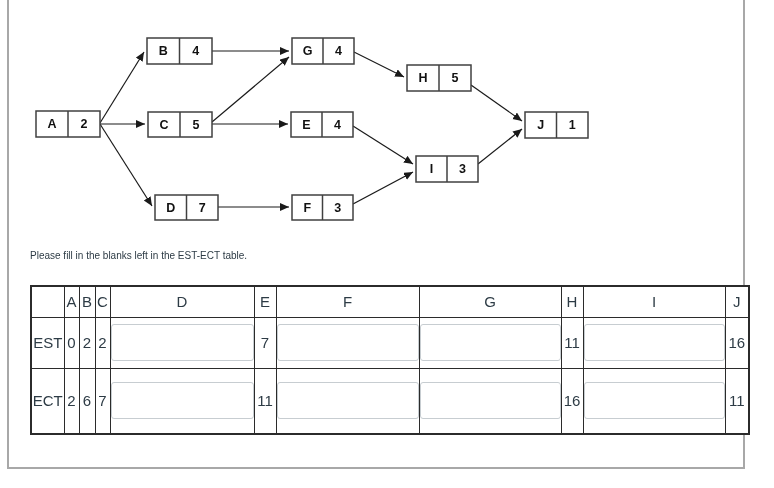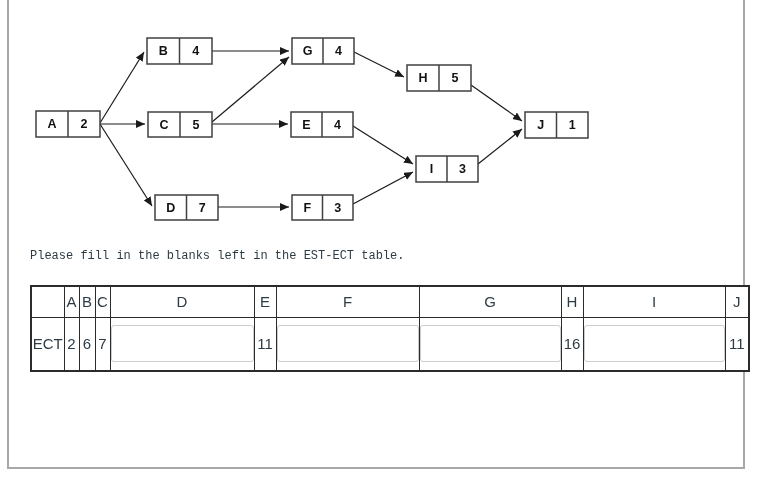--- a/index.html
+++ b/index.html
@@ -31,24 +31,23 @@
     left: 0;
     top: 0;
     width: 774px;
     height: 244px;
   }
   .instruction {
     position: absolute;
     left: 30px;
     top: 246px;
     margin: 0;
-    font-size: 12px;
+    font-size: 10px;
     line-height: 20px;
     color: var(--text, #2d3b45);
-    font-family: Liberation Mono, monospace;
   }
   .table-wrap {
     position: absolute;
     left: 30px;
     top: 285px;
   }
   table.est-ect {
     border-collapse: collapse;
     table-layout: fixed;
     background: #ffffff;
@@ -59,21 +58,21 @@
     font-weight: normal;
     text-align: center;
     vertical-align: middle;
     font-size: 15px;
     color: var(--text, #2d3b45);
     padding: 0;
     overflow: hidden;
   }
   tr.hdr { height: 31px; }
   tr.r-est { height: 51px; }
-  tr.r-ect { height: 54px; }
+  tr.r-ect { height: 66px; }
   td.inputcell { padding: 0 3px; }
   input.blank-input {
     display: block;
     box-sizing: border-box;
     width: 100%;
     height: 37px;
     margin: 0 auto;
     border: 1px solid var(--input-border, #c7cdd1);
     border-radius: 3px;
     background: #ffffff;
@@ -193,20 +192,41 @@
           <th>B</th>
           <th>C</th>
           <th>D</th>
           <th>E</th>
           <th>F</th>
           <th>G</th>
           <th>H</th>
           <th>I</th>
           <th>J</th>
         </tr>
+        <tr class="r-est">
+          <td>EST</td>
+          <td>0</td>
+          <td>2</td>
+          <td>2</td>
+          <td class="inputcell">
+            <input class="blank-input" type="text" value="" style="">
+          </td>
+          <td>7</td>
+          <td class="inputcell">
+            <input class="blank-input" type="text" value="" style="">
+          </td>
+          <td class="inputcell">
+            <input class="blank-input" type="text" value="" style="">
+          </td>
+          <td>11</td>
+          <td class="inputcell">
+            <input class="blank-input" type="text" value="" style="">
+          </td>
+          <td>16</td>
+        </tr>
         <tr class="r-ect">
           <td>ECT</td>
           <td>2</td>
           <td>6</td>
           <td>7</td>
           <td class="inputcell">
             <input class="blank-input" type="text" value="" style="">
           </td>
           <td>11</td>
           <td class="inputcell">

